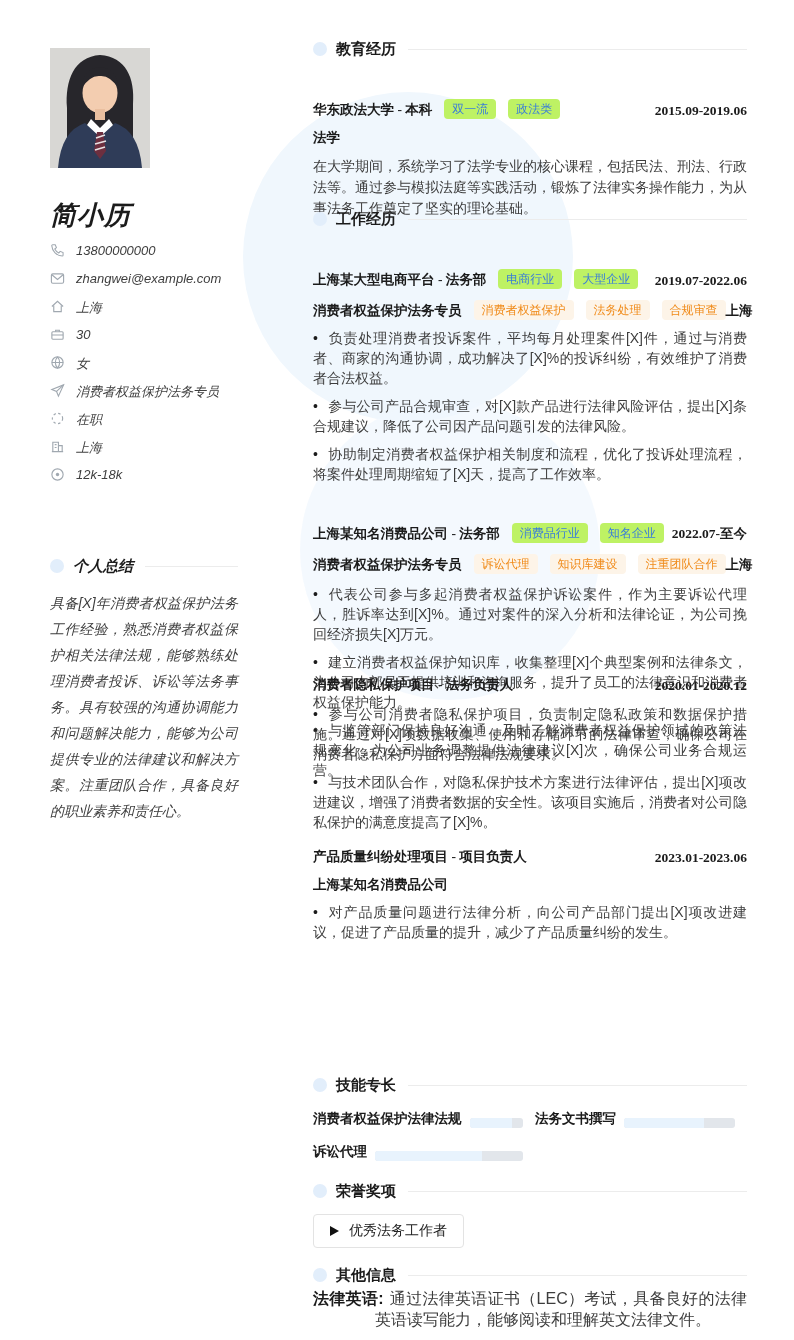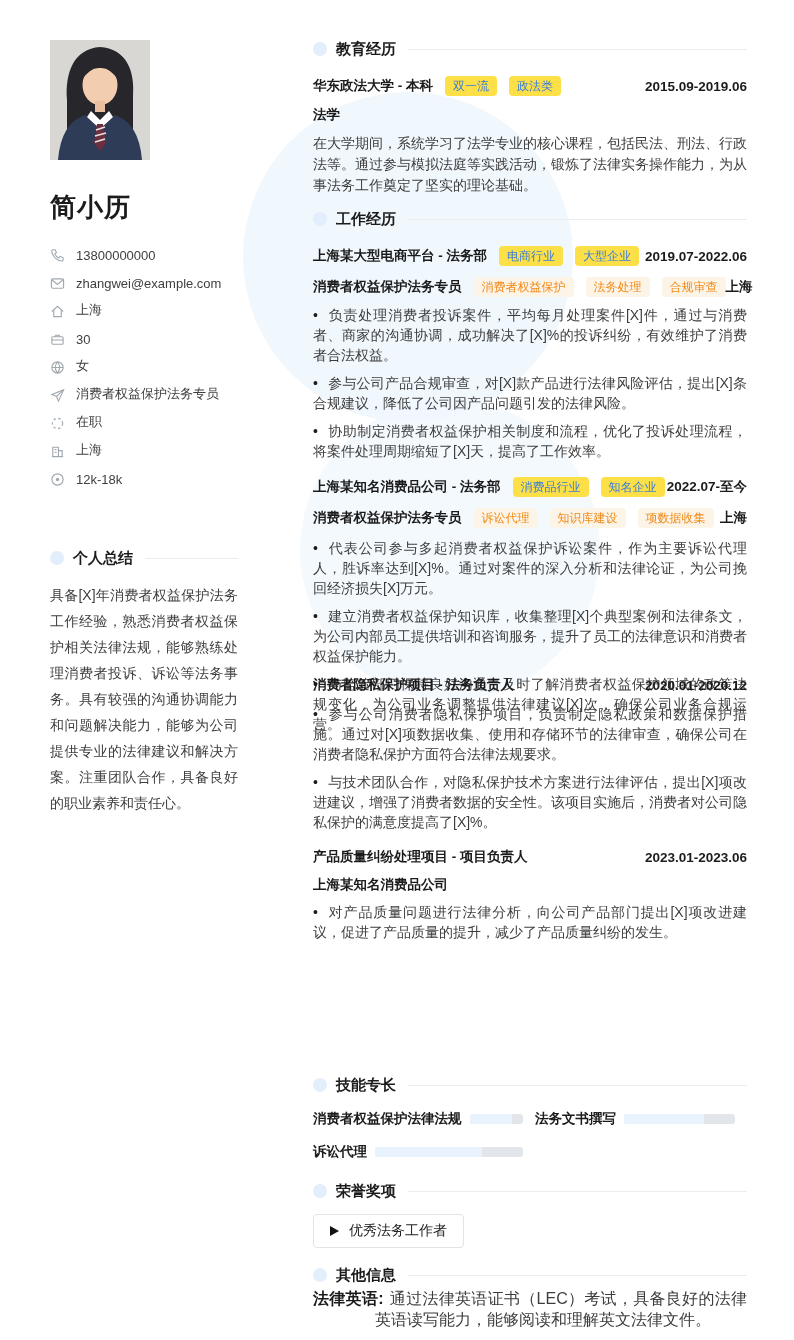--- a/index.html
+++ b/index.html
@@ -6,25 +6,25 @@
   html,body { width:794px; height:1340px; background:#ffffff; overflow:hidden;
               font-family:"Liberation Sans","DejaVu Sans",sans-serif; }
   .page { position:relative; width:794px; height:1340px; background:#fff; }
 
   
   .deco { position:absolute; border-radius:50%; background:#f0f7fd; z-index:0; }
   .deco.c1 { left:243px; top:92px;  width:330px; height:330px; }
   .deco.c2 { left:300px; top:400px; width:300px; height:300px; opacity:.75; }
 
   
-  .sidebar { position:absolute; left:50px; top:40px; width:188px; z-index:2; }
+  .sidebar { position:absolute; left:50px; top:48px; width:188px; z-index:2;font-style:italic; }
   .photo { width:100px; height:120px; display:block; }
   .name { margin-top:30px; font-size:26px; font-weight:bold; color:#1b1b1b; letter-spacing:1px; }
   .contacts { margin-top:10px; }
-  .c-row { display:flex; align-items:flex-end; height:28px; }
+  .c-row { display:flex; align-items:flex-start; height:28px; }
   .c-ic  { width:15px; height:15px; flex:0 0 15px; margin-right:11px; display:flex; align-items:center; }
   .c-ic svg { width:15px; height:15px; stroke:#a0a8b0; fill:none; stroke-width:1.2; }
   .c-tx  { font-size:13px; color:#3e3e3e; white-space:nowrap; }
 
   
   .sec-h { display:flex; align-items:center; height:18px; }
   .hdot  { width:14px; height:14px; border-radius:50%; background:#e2eefb; flex:0 0 14px; }
   .sec-t { font-size:15px; font-weight:bold; color:#1b1b1b; margin-left:9px; white-space:nowrap; }
   .sec-l { flex:1; height:1px; background:#ececec; margin-left:12px; }
 
@@ -34,38 +34,38 @@
   
   .main { position:absolute; left:313px; top:40px; width:434px; z-index:2; }
   .sec { position:absolute; left:0; width:434px; }
   .sec-edu    { top:0; }
   .sec-work   { top:170px; }
   .sec-proj   { top:618px; }
   .sec-skill  { top:1036px; }
   .sec-honor  { top:1142px; }
   .sec-other  { top:1226px; }
 
-  .row { display:flex; align-items:center; white-space:nowrap; }
+  .row { display:flex; align-items:flex-end; white-space:nowrap;font-family:Liberation Serif, serif; }
   .row .t { font-size:13.5px; font-weight:bold; color:#1b1b1b; }
   .row .right { margin-left:auto; font-size:13.5px; font-weight:bold; color:#1b1b1b; }
   .tag { font-size:12px; line-height:18px; padding:1px 8px; border-radius:4px; margin-left:12px; }
-  .tag.blue   { background:#fde047; color:#3a7dd8; }
+  .tag.blue   { background:#bef264; color:#3a7dd8;margin-top:23px; }
   .tag.orange { background:#fdf4e8; color:#f08a18; }
 
   .subline { margin-top:10px; font-size:13.5px; font-weight:bold; color:#1b1b1b; }
   .desc { margin-top:9px; font-size:14px; line-height:21px; color:#3d3d3d; text-align:justify; }
 
   .bullet { margin-top:8px; font-size:14px; line-height:20px; color:#3d3d3d; text-align:justify; }
   .bullet::before { content:"•"; margin-right:10px; color:#1b1b1b; }
 
   .mt18 { margin-top:18px; } .mt16 { margin-top:16px; } .mt11 { margin-top:11px; }
 
   
   .skill-grid { margin-top:16px; display:grid; grid-template-columns:222px 1fr; row-gap:15px; }
-  .skill { display:flex; align-items:center; padding-right:12px; }
+  .skill { display:flex; align-items:flex-end; padding-right:12px; }
   .skill-name { font-size:13.5px; font-weight:bold; color:#1b1b1b; white-space:nowrap; margin-right:8px; }
   .skill-bar { flex:1; height:10px; background:#e2e6eb; border-radius:3px; overflow:hidden; }
   .skill-fill { display:block; height:100%; background:#e8f3fd; }
 
   
   .award { margin-top:14px; display:inline-flex; align-items:center; gap:10px;
            border:1px solid #e3e3e3; border-radius:4px; background:#fff;
            padding:7px 16px; font-size:14px; color:#222; cursor:pointer; }
   .play { width:0; height:0; border-left:9px solid #111;
           border-top:5px solid transparent; border-bottom:5px solid transparent; }
@@ -237,21 +237,21 @@
         <div class="row mt16">
           <span class="t">上海某知名消费品公司 - 法务部</span>
           <span class="tag blue">消费品行业</span>
           <span class="tag blue">知名企业</span>
           <span class="right">2022.07-至今</span>
         </div>
         <div class="row mt11">
           <span class="t">消费者权益保护法务专员</span>
           <span class="tag orange">诉讼代理</span>
           <span class="tag orange">知识库建设</span>
-          <span class="tag orange">项数据收集</span>
+          <span class="tag orange">注重团队合作</span>
           <span class="right">上海</span>
         </div>
         <p class="bullet" style="margin-top:10px">代表公司参与多起消费者权益保护诉讼案件，作为主要诉讼代理人，胜诉率达到[X]%。通过对案件的深入分析和法律论证，为公司挽回经济损失[X]万元。</p>
         <p class="bullet">建立消费者权益保护知识库，收集整理[X]个典型案例和法律条文，为公司内部员工提供培训和咨询服务，提升了员工的法律意识和消费者权益保护能力。</p>
         <p class="bullet">与监管部门保持良好沟通，及时了解消费者权益保护领域的政策法规变化，为公司业务调整提供法律建议[X]次，确保公司业务合规运营。</p>
       </div>
     </section>
 
     <section class="sec sec-proj">
 

